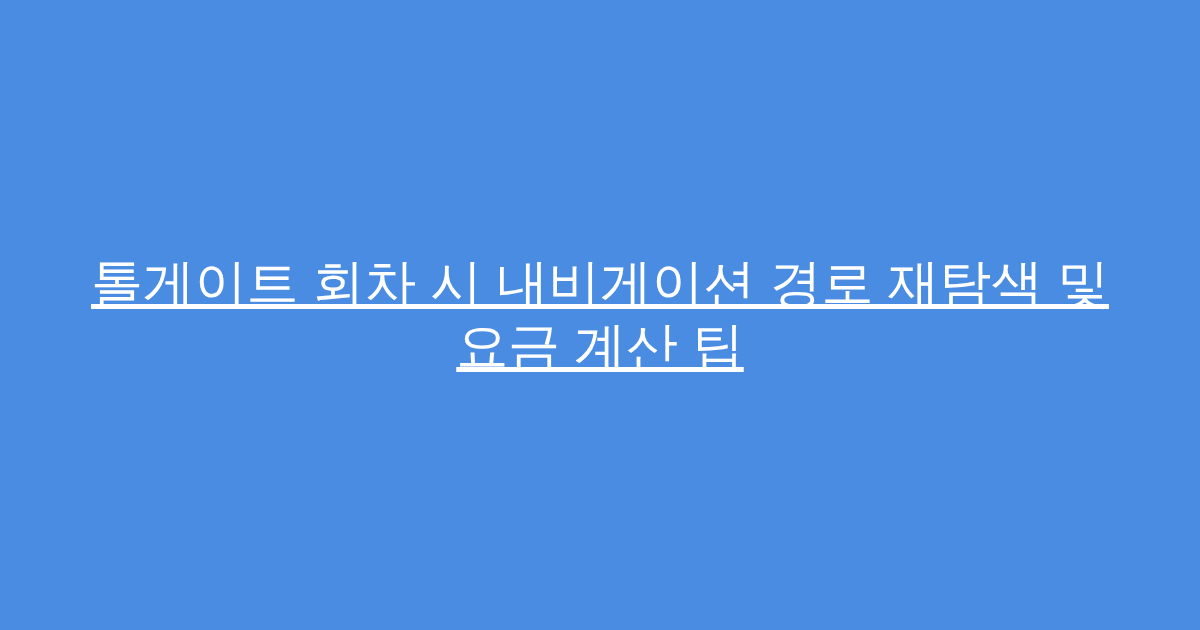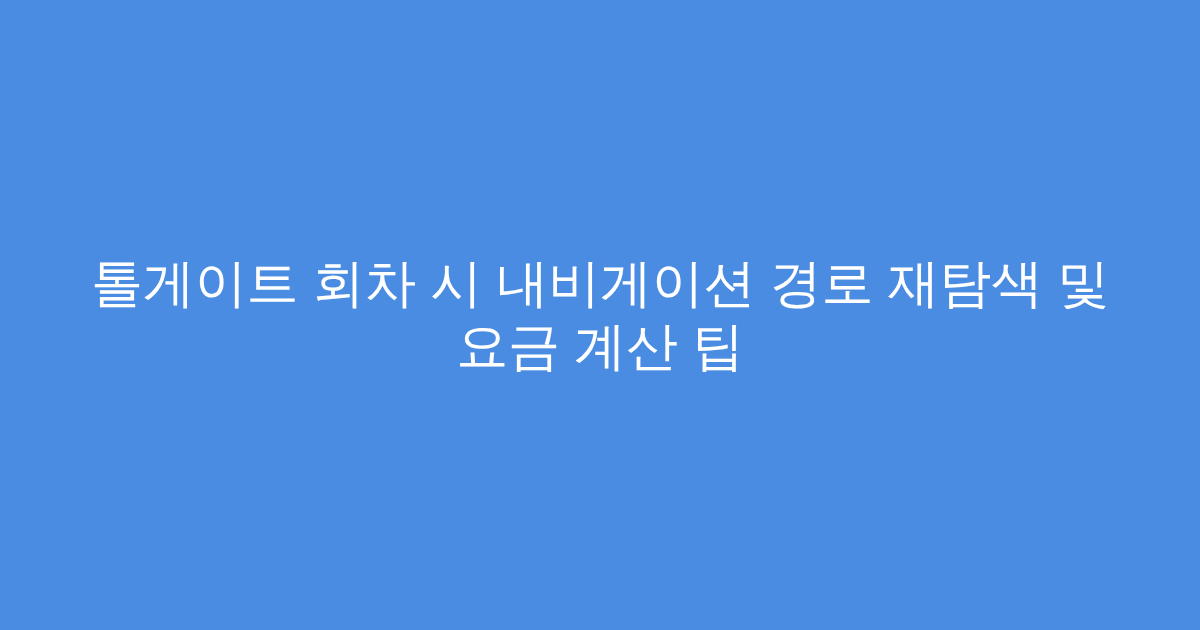--- a/index.html
+++ b/index.html
@@ -39,15 +39,15 @@
     letter-spacing: -0.2px;
     word-break: keep-all;
     white-space: normal;
   }
 </style>
 </head>
 <body>
 
 <main id="og-card" style="background-color: rgb(74, 140, 226); width: 1200px; height: 630px;">
 
-  <h1 id="card-title" style="color: rgb(255, 255, 255);">톨게이트 회차 시 내비게이션 경로 재탐색 및 요금 계산 팁</h1>
+  <h1 id="card-title" style="color: rgb(255, 255, 255); text-decoration: underline;">톨게이트 회차 시 내비게이션 경로 재탐색 및 요금 계산 팁</h1>
 
 </main>
 
 </body></html>

